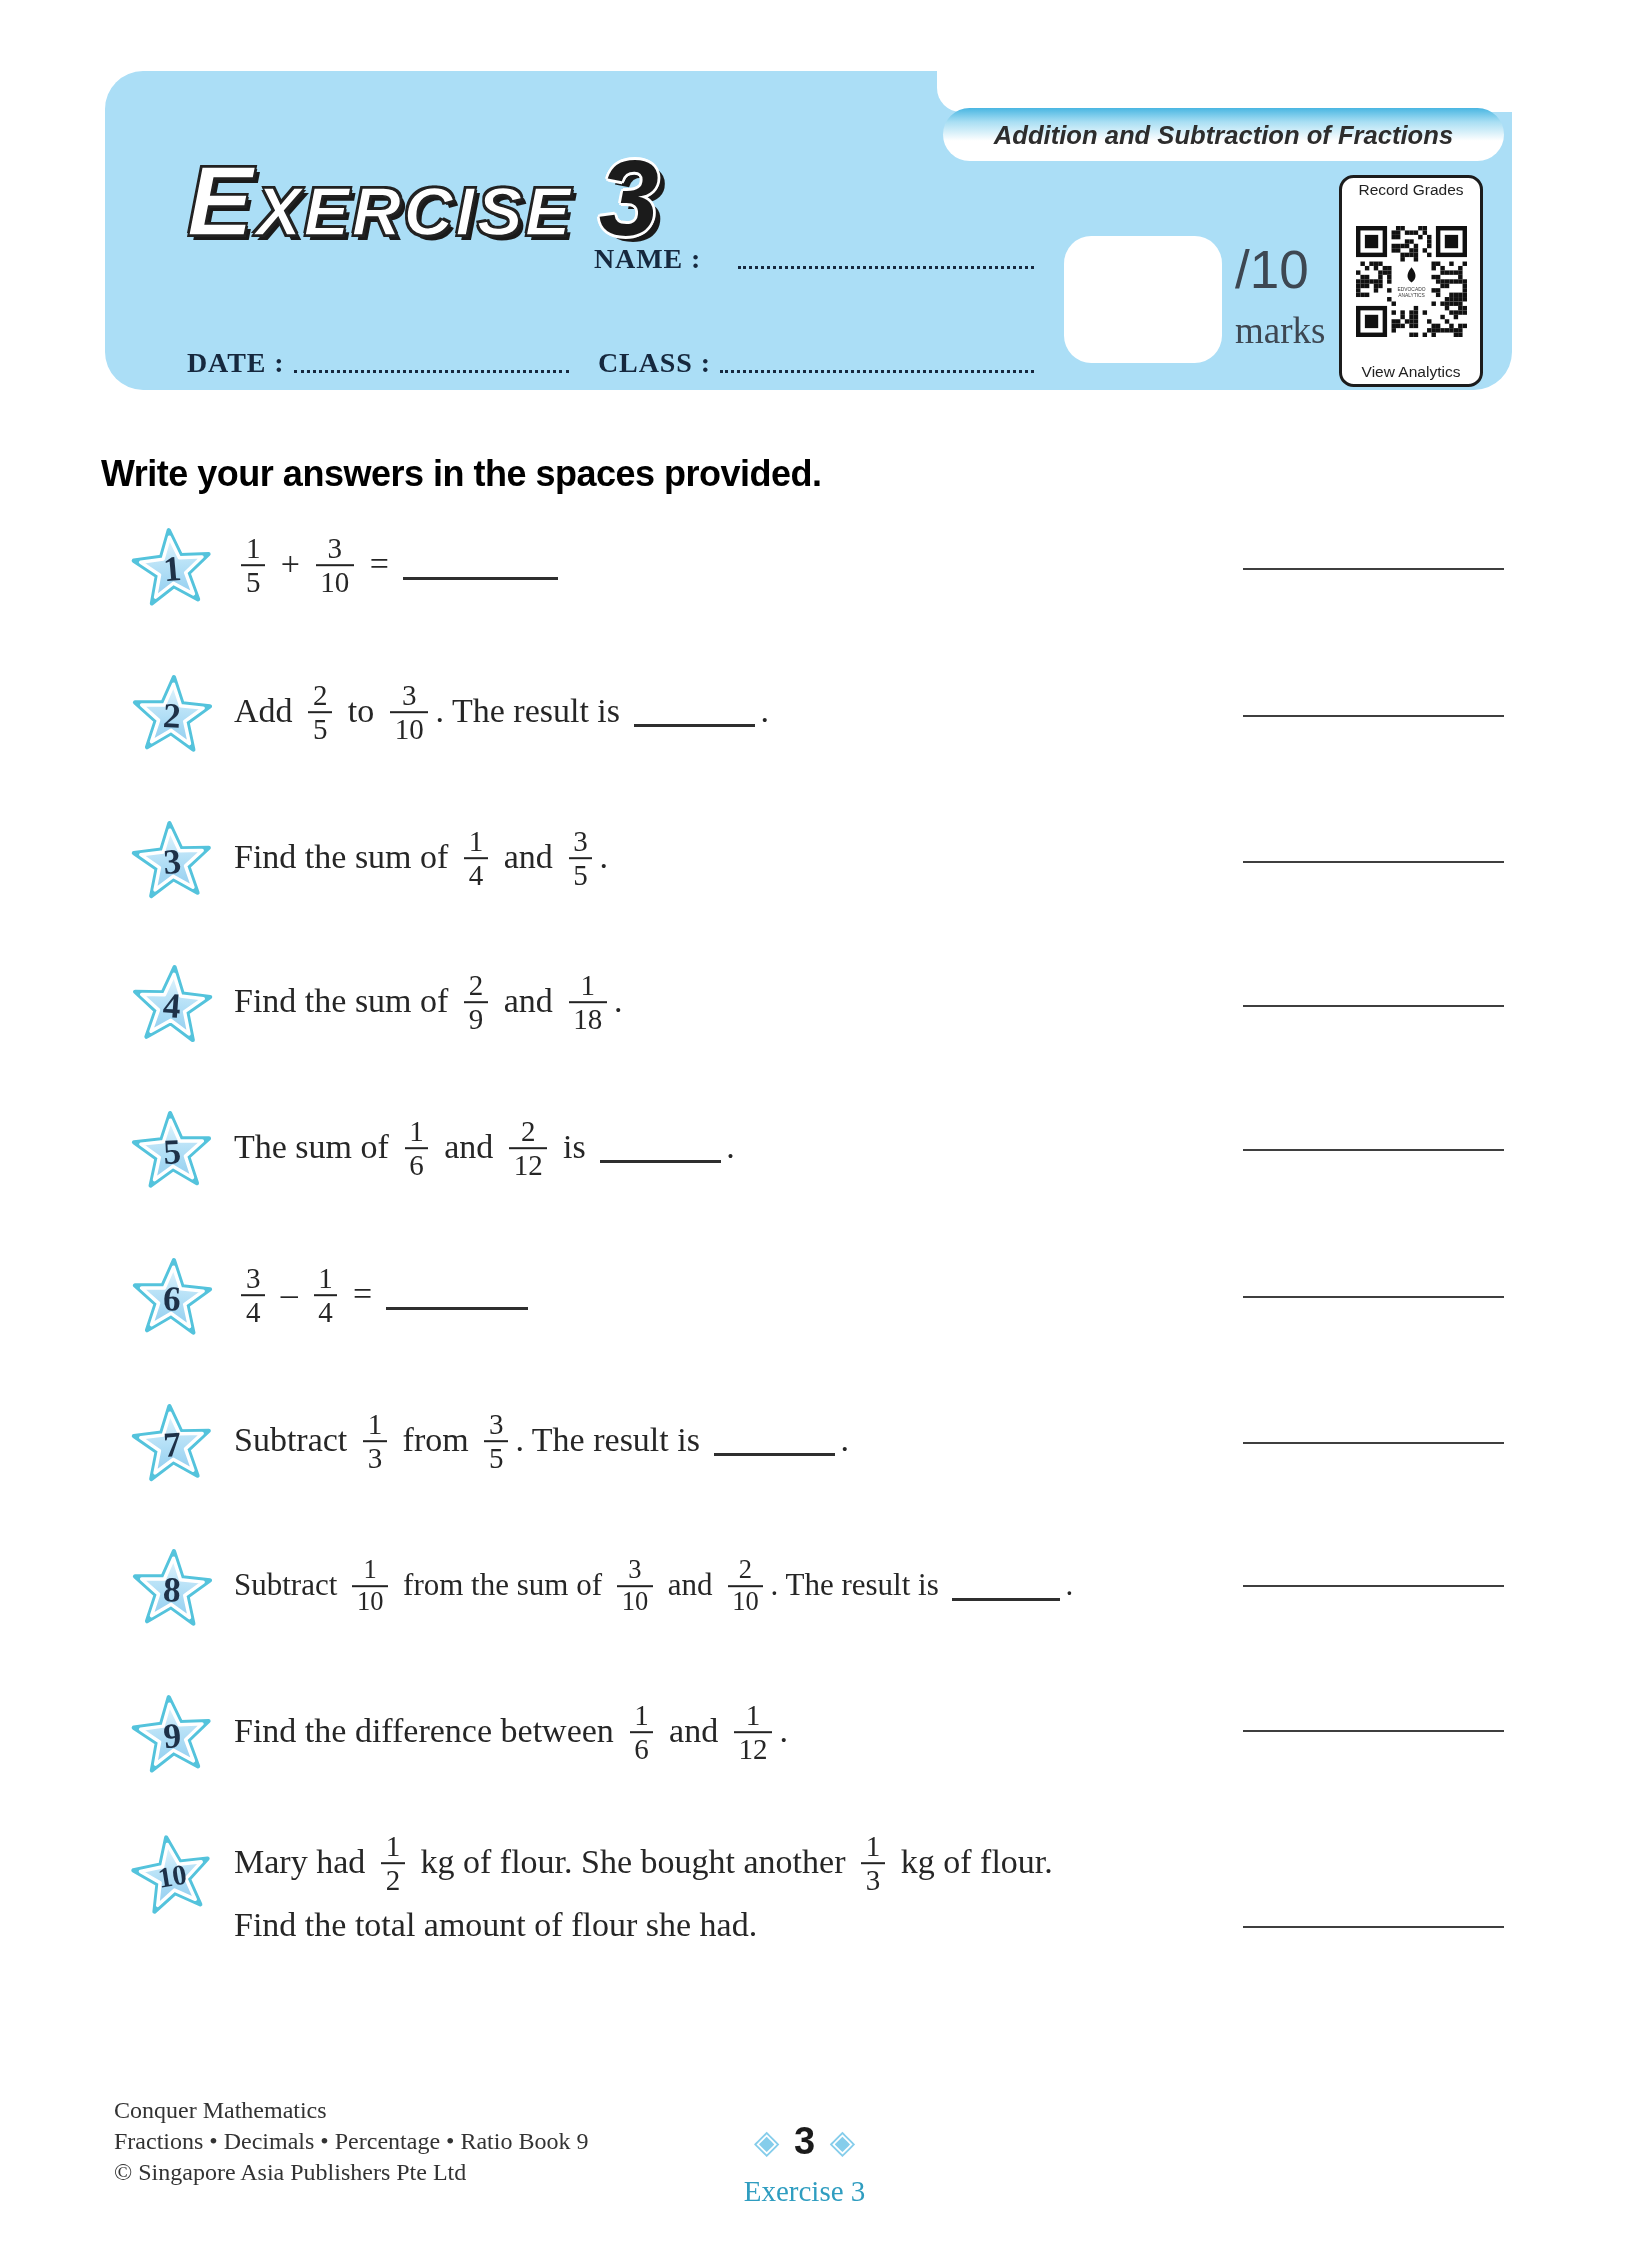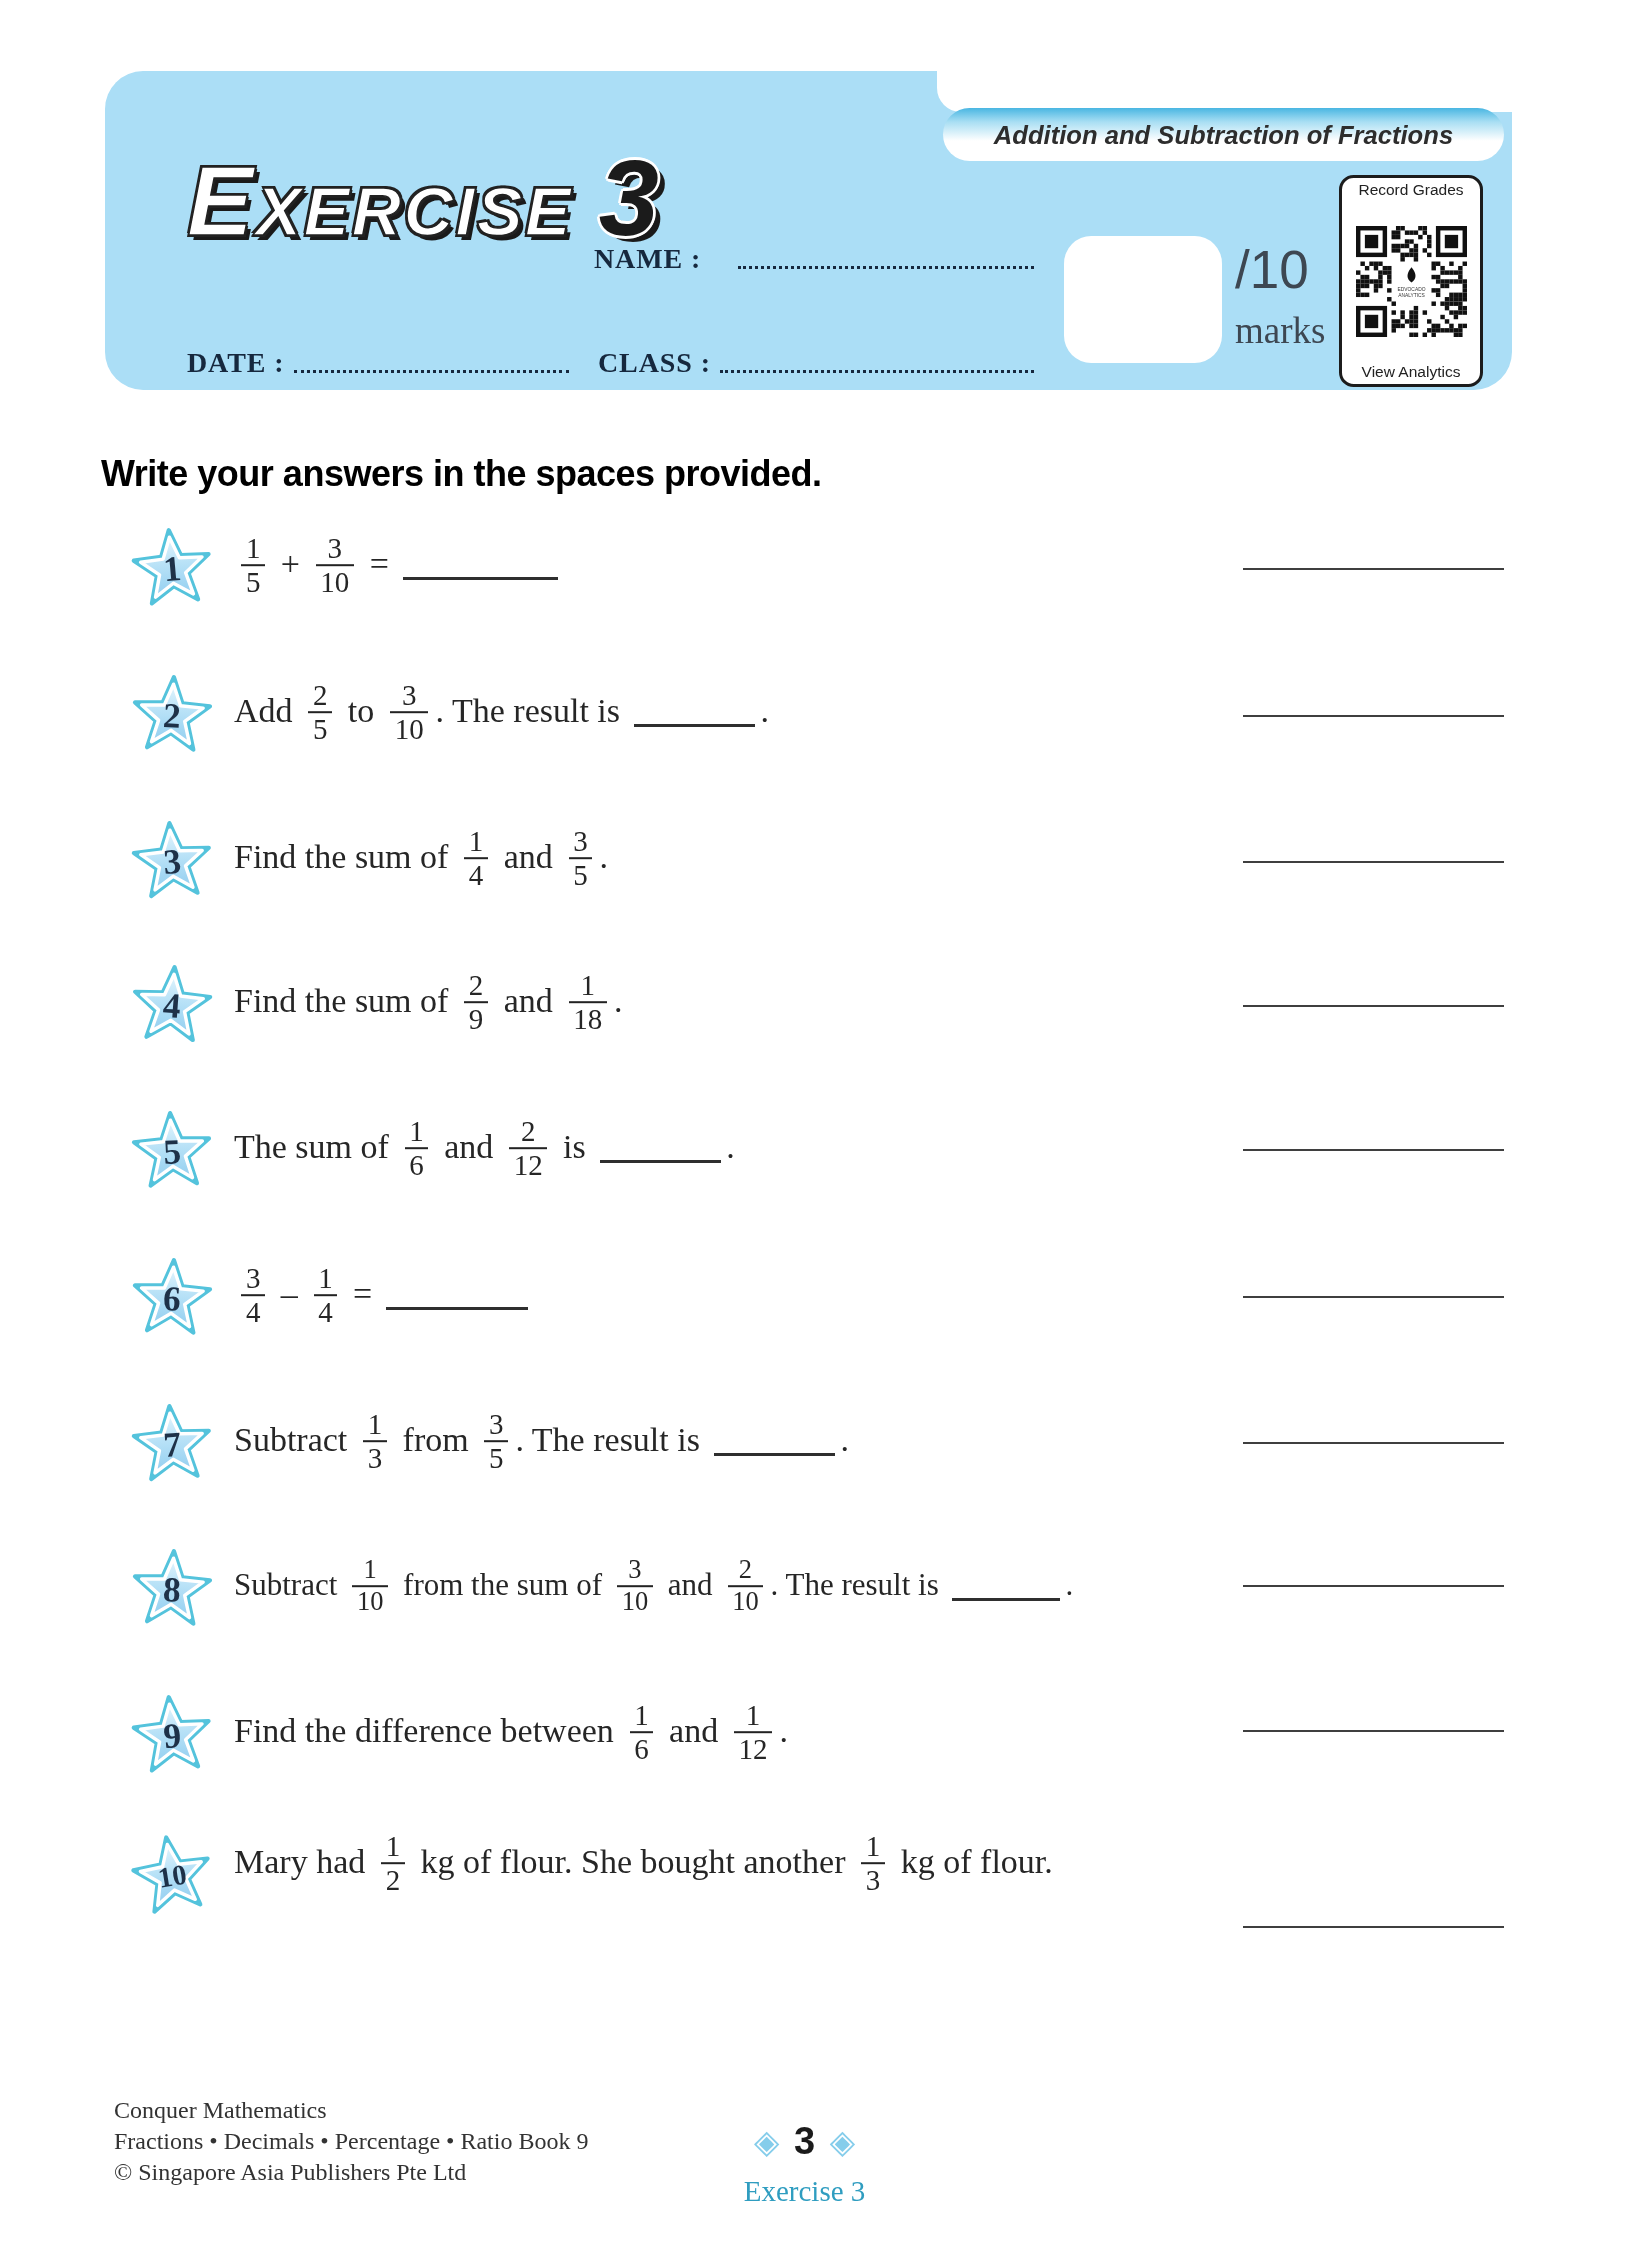--- a/index.html
+++ b/index.html
@@ -399,20 +399,21 @@
       </div>
       <div class="ans-line" style="top: 1730px;"></div>
       <div class="qrow twoline" style="top: 1832px;">
         <svg class="star-wrap" viewBox="0 0 100 100" style="transform:rotate(-9deg)">
     <polygon points="50,6 61.8,36.8 94.7,38.5 69,59.2 77.6,91 50,73 22.4,91 31,59.2 5.3,38.5 38.2,36.8" fill="#cdeaf9" stroke="#54c3dc" stroke-width="5" stroke-linejoin="round"></polygon>
     <polygon points="50,6 61.8,36.8 94.7,38.5 69,59.2 77.6,91 50,73 22.4,91 31,59.2 5.3,38.5 38.2,36.8" fill="url(#starGrad)" stroke="#ffffff" stroke-width="5" stroke-linejoin="round" transform="translate(50 53) scale(0.82) translate(-50 -53)"></polygon>
     <text x="50" y="64" text-anchor="middle" font-family="Liberation Serif,serif" font-weight="bold" font-size="34" fill="#1e3148">10</text>
   </svg>
         <div class="qcontent">
           <div class="qline"><span>Mary had </span><span class="frac"><span class="fn">1</span><span class="fd">2</span></span><span> kg of flour. She bought another </span><span class="frac"><span class="fn">1</span><span class="fd">3</span></span><span> kg of flour.</span></div>
+          <div class="qline"><span>Find the total amount of flour she had.</span></div>
         </div>
       </div>
       <div class="ans-line" style="top: 1926px;"></div>
     </div>
 
   <div class="imprint">
     <div>Conquer Mathematics</div>
     <div>Fractions • Decimals • Percentage • Ratio Book 9</div>
     <div>© Singapore Asia Publishers Pte Ltd</div>
   </div>

